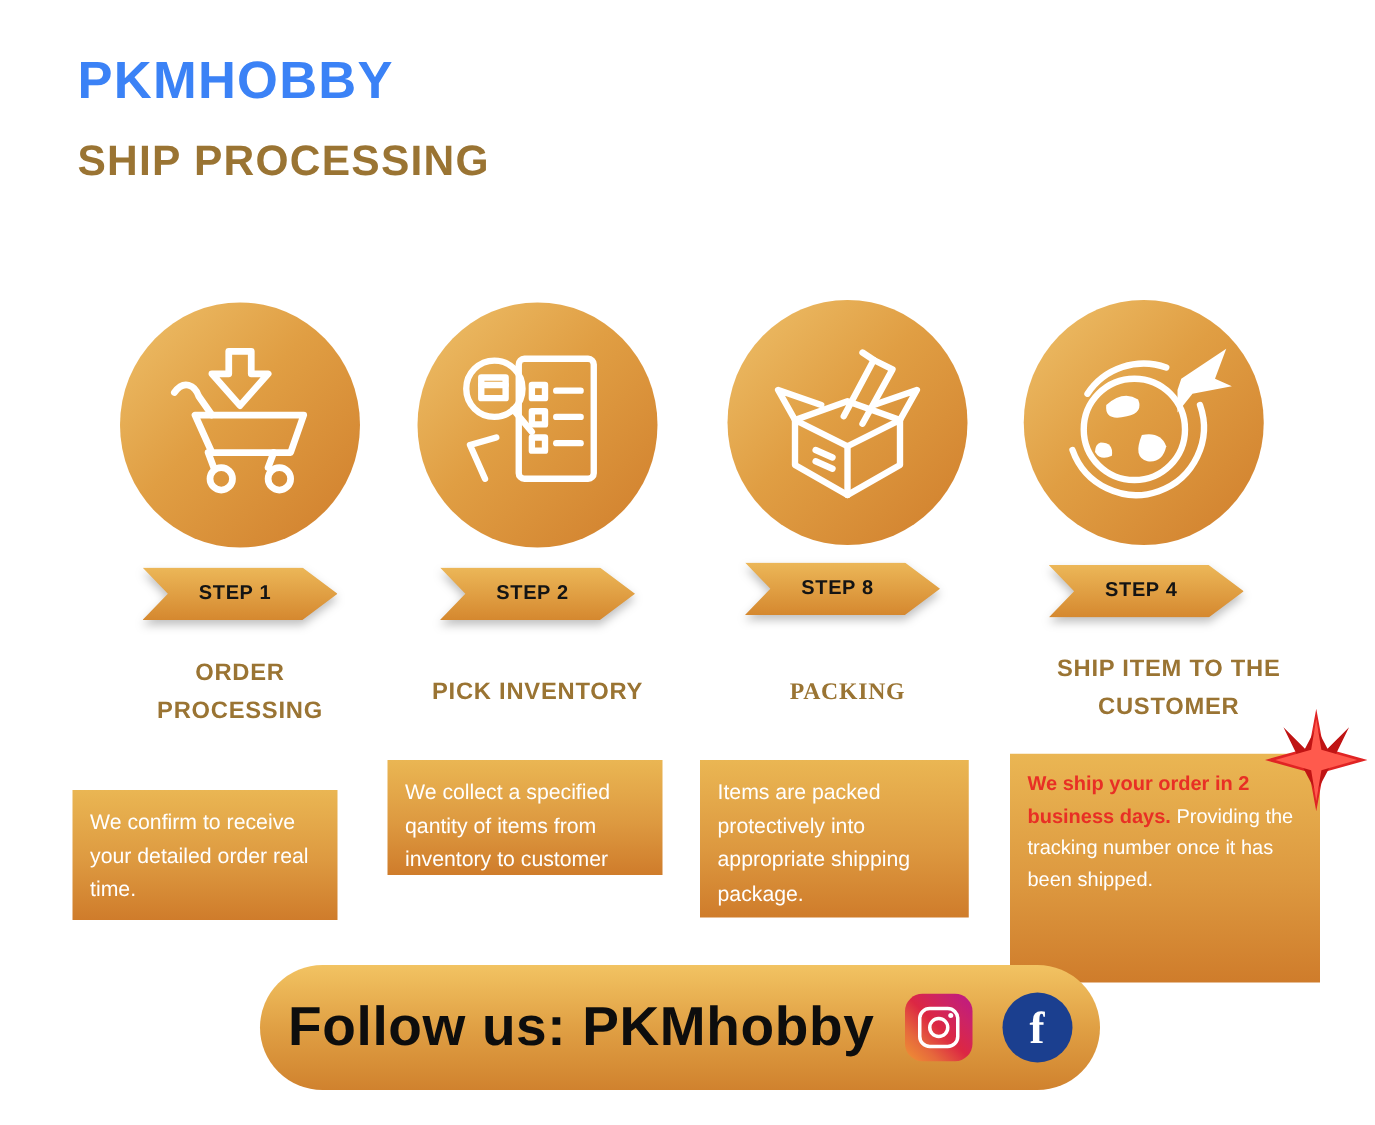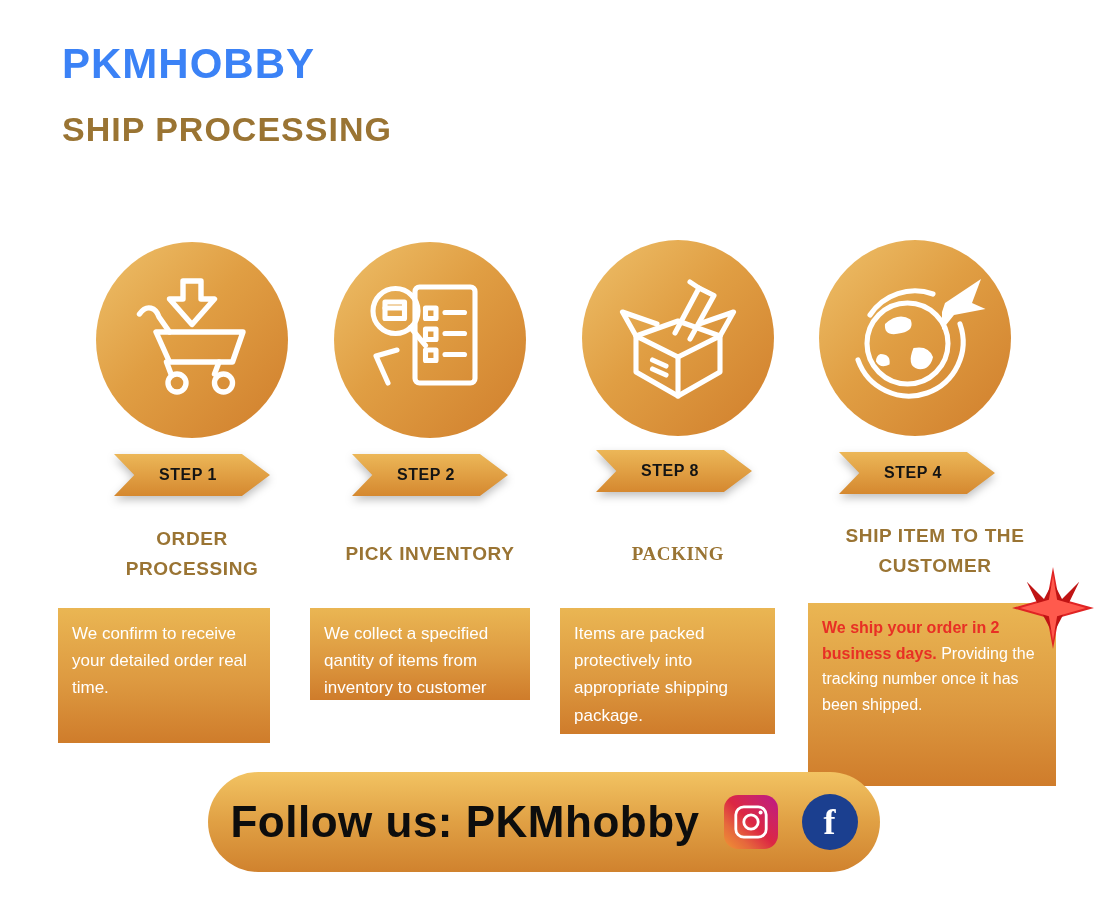--- a/index.html
+++ b/index.html
@@ -62,21 +62,21 @@
   .b1 { left:114px; top:454px; }
   .b2 { left:352px; top:454px; }
   .b3 { left:596px; top:450px; }
   .b4 { left:839px; top:452px; }
 
   .t1 { left:87px;  top:520px; }
   .t2 { left:325px; top:520px; }
   .t3 { left:573px; top:520px;font-family:Liberation Serif, serif; }
   .t4 { left:830px; top:504px;margin-top:13px; }
 
-  .d1 { left:58px;  top:608px; width:212px; height:135px; }
+  .d1 { left:58px;  top:632px; width:212px; height:104px; }
   .d2 { left:310px; top:608px; width:220px; height:92px; }
   .d3 { left:560px; top:608px; width:215px; height:126px; }
   .d4 { left:808px; top:603px; width:248px; height:183px; font-size:16px; }
 </style>
 </head>
 <body>
 
 <div class="canvas">
 
   <div class="brand">PKMHOBBY</div>

